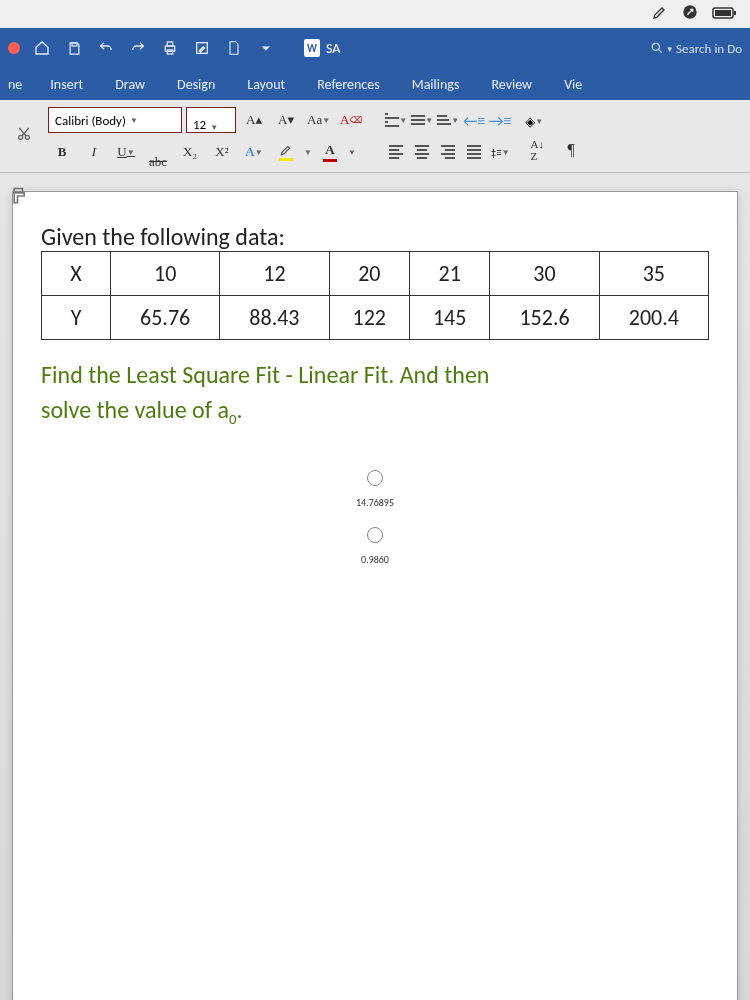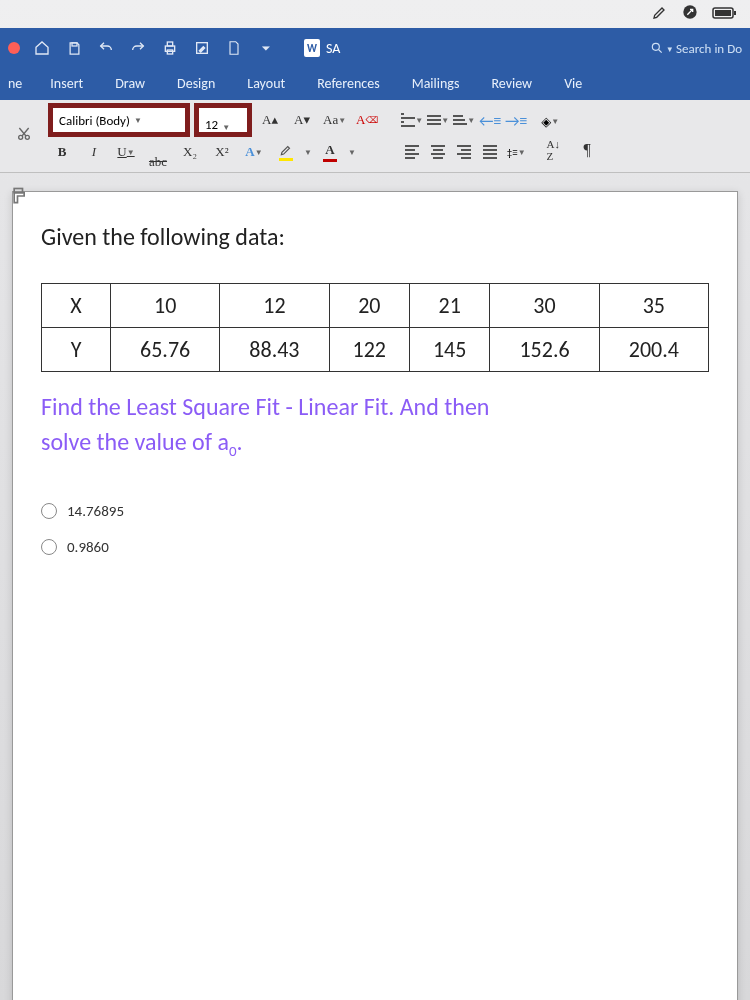--- a/index.html
+++ b/index.html
@@ -69,20 +69,21 @@
     display: flex;
     align-items: center;
     gap: 4px;
     color: #cfe0f5;
     font-size: 13px;
   }
   .ribbon-tabs {
     height: 32px;
     background: #2d5ca6;
     display: flex;
+    align-items: center;
     color: #e8f0fb;
     font-size: 14px;
     padding: 0 0 0 0;
   }
   .ribbon-tab {
     padding: 7px 16px;
     cursor: pointer;
   }
   .ribbon {
     background: #e8e8ea;
@@ -106,21 +107,21 @@
     flex-direction: column;
     gap: 4px;
   }
   .ribbon-row {
     display: flex;
     align-items: center;
     gap: 4px;
     height: 28px;
   }
   .font-select {
-    border: 5px solid #7f1d1d;
+    border: 1px solid #7f1d1d;
     background: #fff;
     height: 24px;
     padding: 0 6px;
     font-size: 13px;
     display: flex;
     align-items: center;
     gap: 4px;
   }
   .dd-arrow { font-size: 8px; color: #666; }
   .rbtn {
@@ -153,55 +154,56 @@
     margin: 18px 12px;
     background: #fff;
     border: 1px solid #999;
     min-height: 840px;
     padding: 30px 28px;
     box-shadow: 0 2px 8px rgba(0,0,0,0.15);
   }
   .q-title {
     font-size: 24px;
     color: #222;
-    margin-bottom: 32px;
+    margin-bottom: 0;
   }
   .data-table {
     border-collapse: collapse;
     width: 100%;
     margin-bottom: 18px;
   }
   .data-table td {
     border: 1px solid #333;
     padding: 8px 6px;
     font-size: 22px;
     text-align: center;
     color: #222;
   }
   .data-table td.rowhead {
     width: 56px;
   }
   .q-text {
     font-size: 24px;
-    color: #8b5cf6;
+    color: #4d7c0f;
     line-height: 1.45;
     margin-bottom: 40px;
   }
   .q-text sub { font-size: 15px; }
   .options {
     display: flex;
     flex-direction: column;
     gap: 18px;
   }
   .option-row {
     display: flex;
     align-items: center;
     gap: 10px;
-    font-size: 15px;
+    font-size: 10px;
     color: #333;
+    flex-direction: column;
   }
   .radio {
     width: 14px; height: 14px; border: 1.5px solid #888; border-radius: 50%;
   }
   .below-ribbon-left {
     position:absolute;
     left:10px;
     top:186px;
     color:#555;
   }

